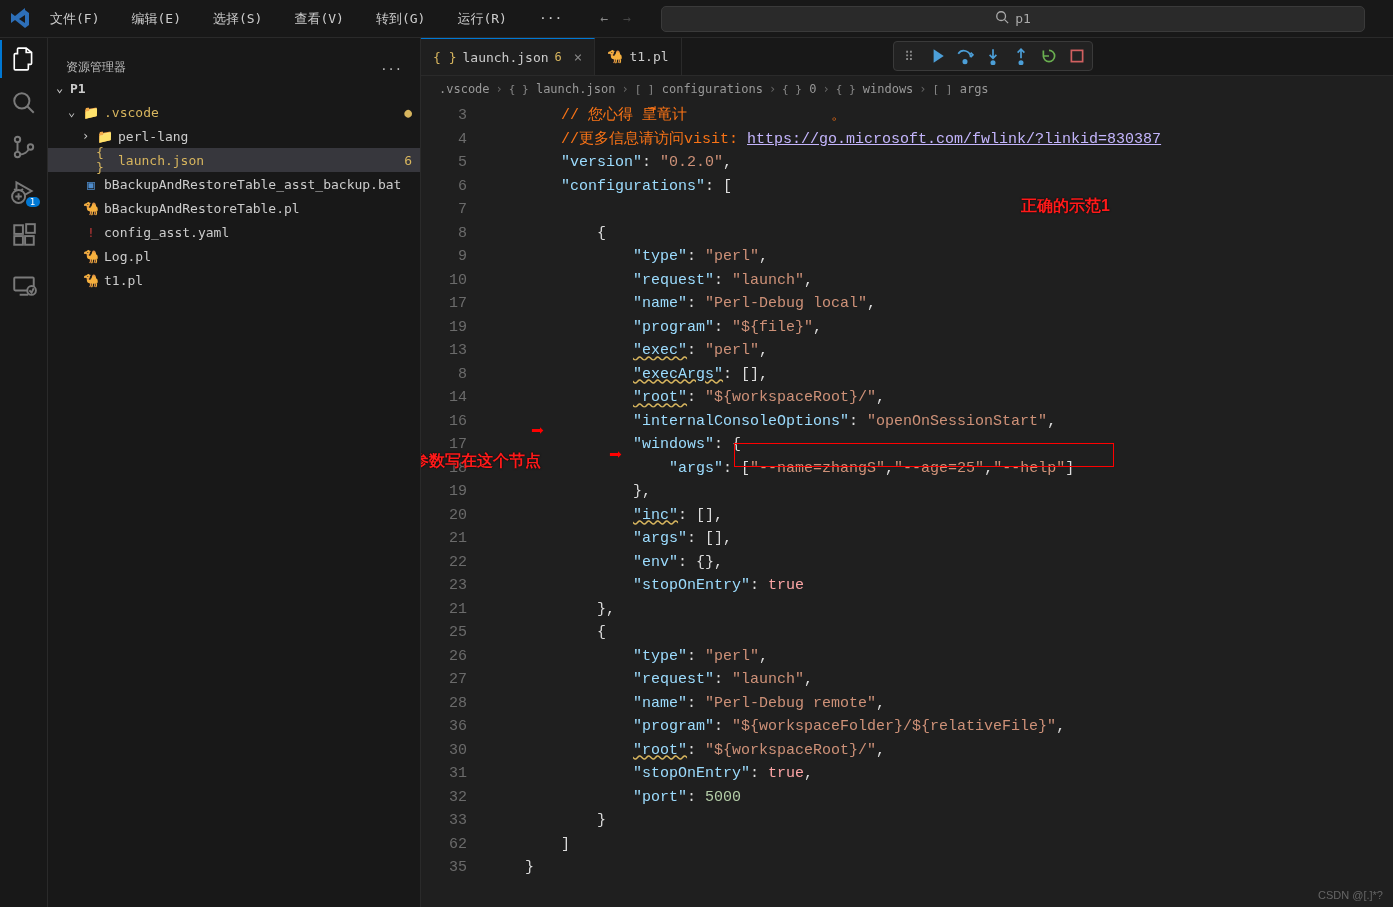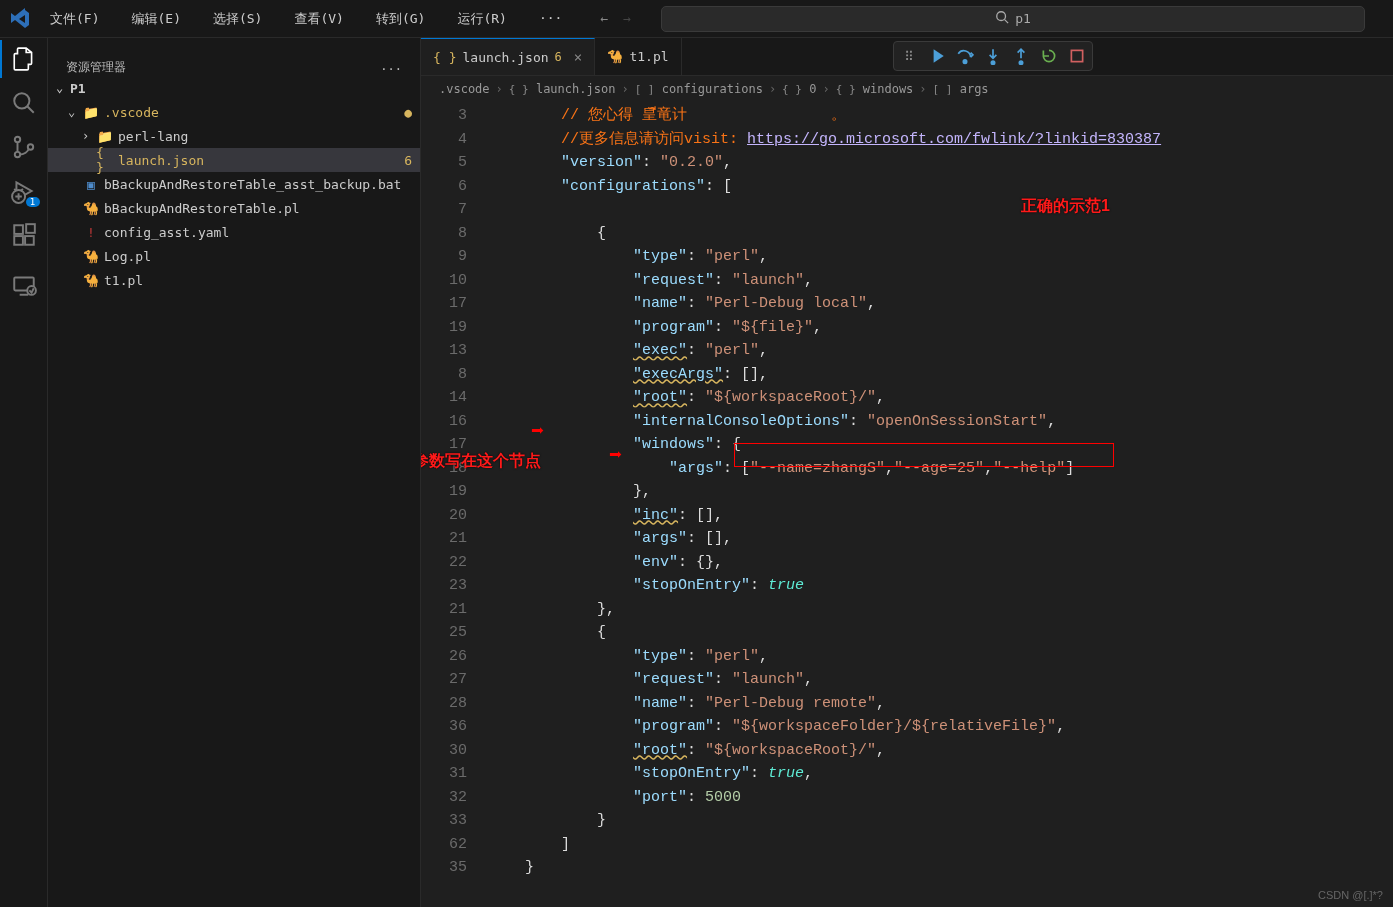--- a/index.html
+++ b/index.html
@@ -39,21 +39,21 @@
 .breadcrumb { height:26px; display:flex; align-items:center; padding-left:18px; gap:6px; font-size:12px; color:#999; background:#1f1f1f; }
 .breadcrumb .bsep { color:#666; }
 .code-area { flex:1; display:flex; overflow:auto; font-family:Consolas,"Courier New",monospace; font-size:15px; line-height:23.5px; position:relative; background:#1f1f1f; }
 .gutter { width:68px; text-align:right; padding-right:22px; color:#6b6b6b; user-select:none; padding-top:2px; }
 .code { flex:1; padding-top:2px; white-space:pre; }
 .line { height:23.5px; }
 .c-com { color:#f97316; }
 .c-key { color:#9cdcfe; }
 .c-str { color:#ce9178; }
 .c-pun { color:#dcdcdc; }
-.c-lit { color:#5eead4;font-style:italic; }
+.c-lit { color:#fca5a5; }
 .c-num { color:#b5cea8; }
 .c-url { color:#c4b5fd; text-decoration:underline; }
 .c-warn { text-decoration:underline wavy #d7b55e; }
 .annot-red { color:#ff1a1a; font-weight:700; position:absolute; font-size:16px; font-family:sans-serif; text-shadow:0 0 2px #000; }
 .arrow-red { position:absolute; color:#ff0000; font-size:22px; }
 .box-red { border:1.5px solid #ff0000; position:absolute; }
 .watermark { position:absolute; bottom:6px; right:10px; color:#666; font-size:11px; font-family:sans-serif; }
 .ficon-json { color:#d7b55e; }
 .ficon-folder { color:#c09553; }
 .ficon-bat { color:#4e8ccc; }

